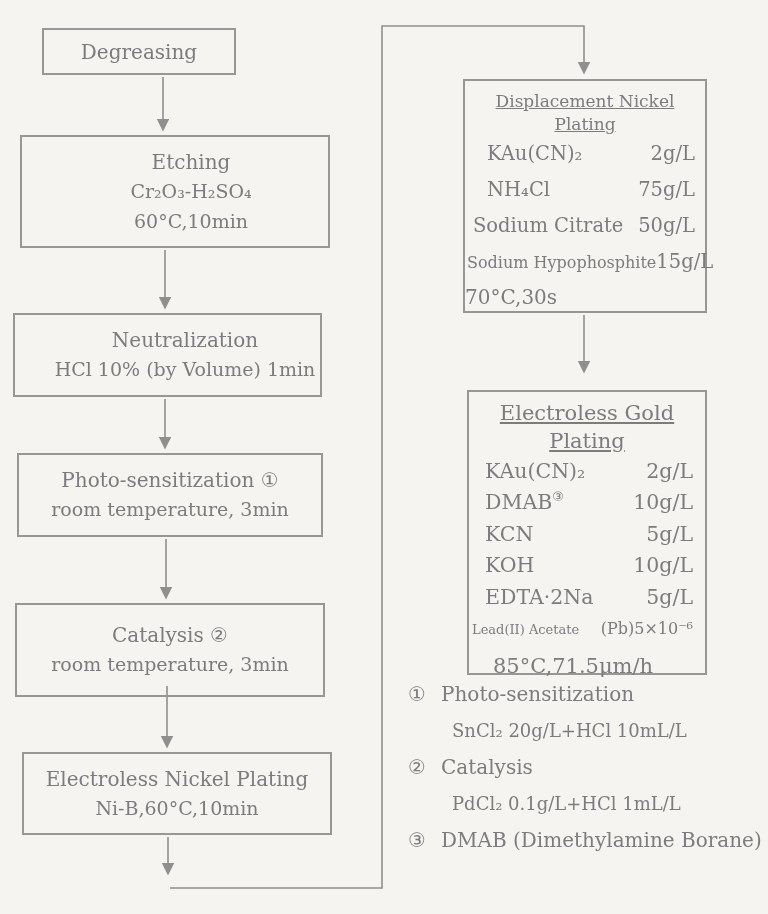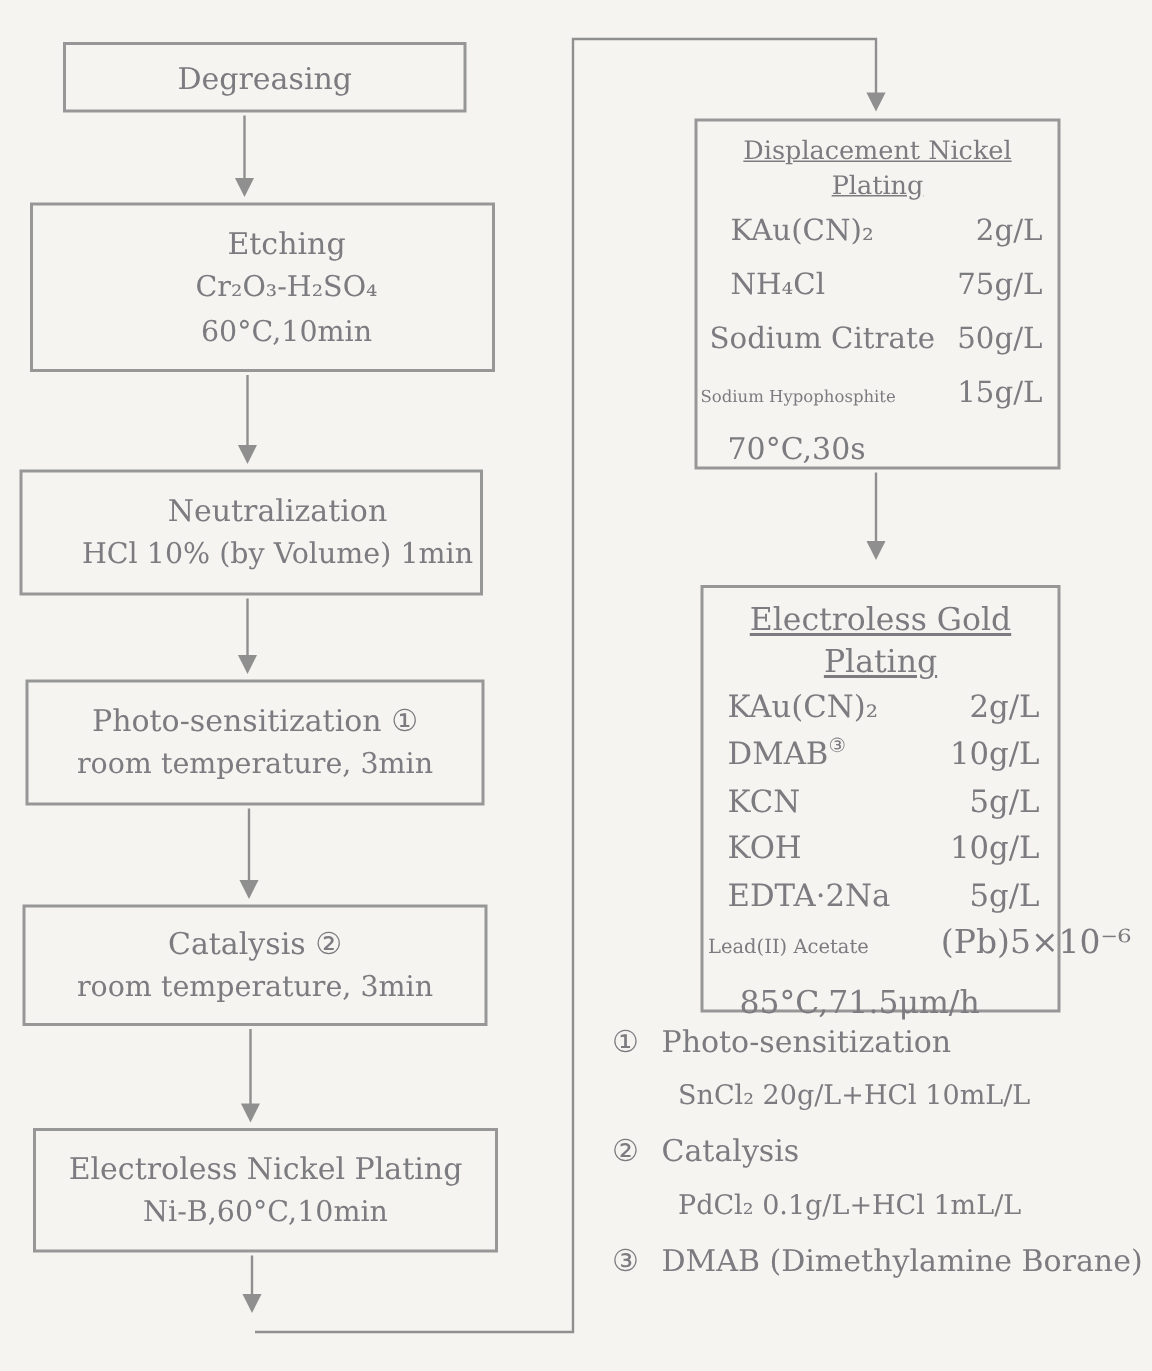--- a/index.html
+++ b/index.html
@@ -24,30 +24,30 @@
   #svg-connectors{position:absolute;left:0;top:0;}
   
   .recipe{justify-content:flex-start;text-align:left;}
   .recipe .rtitle{text-align:center;font-size:17px;line-height:1.35;margin-top:9px;text-decoration:underline;}
   .recipe .row{
     display:flex;justify-content:space-between;align-items:baseline;
     padding:0 10px 0 22px;font-size:19.5px;
   }
   .recipe .row .rname{white-space:nowrap;}
   .recipe .row .rvalue{white-space:nowrap;}
-  .recipe .footer{font-size:20px;padding-left:20px;margin-top:4px;}
+  .recipe .footer{font-size:20px;margin-top:4px;}
   #displacement-box .row{line-height:36px;}
   #displacement-box .row.small-name{padding-left:2px;}
-  #displacement-box .row.small-name .rname{font-size:11px;}
+  #displacement-box .row.small-name .rname{font-size:16px;}
   #displacement-box .row.citrate{padding-left:8px;}
   #gold-box .rtitle{font-size:21px;margin-top:7px;}
   #gold-box .row{line-height:31.5px;padding:0 12px 0 16px;font-size:20.5px;}
   #gold-box .row.small-name{padding-left:3px;}
   #gold-box .row.small-name .rname{font-size:13px;}
-  #gold-box .row.small-name .rvalue{font-size:22px;margin-left:48px;}
+  #gold-box .row.small-name .rvalue{font-size:16px;}
   #gold-box .footer{font-size:21px;padding-left:24px;margin-top:8px;}
   .supmark{font-size:13px;vertical-align:super;line-height:0;}
   
   #notes{position:absolute;left:408px;top:676px;width:356px;}
   .note-line{display:flex;align-items:baseline;line-height:37px;}
   .note-marker{width:33px;font-size:20px;flex:0 0 33px;}
   .note-title{font-size:20px;}
   .note-detail{padding-left:44px;font-size:18px;line-height:36px;}
 </style>
 </head>
@@ -66,41 +66,41 @@
       <line x1="165" y1="250" x2="165" y2="307" marker-end="url(#arrow)"></line>
       <line x1="165" y1="399" x2="165" y2="447" marker-end="url(#arrow)"></line>
       <line x1="166" y1="539" x2="166" y2="597" marker-end="url(#arrow)"></line>
       <line x1="167" y1="686" x2="167" y2="746" marker-end="url(#arrow)"></line>
       <line x1="168" y1="837" x2="168" y2="873" marker-end="url(#arrow)"></line>
       <polyline points="170,888 382,888 382,26 584,26 584,72" marker-end="url(#arrow)"></polyline>
       <line x1="584" y1="315" x2="584" y2="371" marker-end="url(#arrow)"></line>
     </g>
   </svg>
 
-  <div class="box" id="degreasing-box" style="left:42px;top:28px;width:269px;height:47px;">
+  <div class="box" id="degreasing-box" style="left:42px;top:28px;width:194px;height:47px;">
     <div class="title">Degreasing</div>
   </div>
 
   <div class="box" id="etching-box" style="left:20px;top:135px;width:310px;height:113px;padding-left:32px;">
     <div class="title">Etching</div>
     <div class="line">Cr₂O₃-H₂SO₄</div>
     <div class="line">60°C,10min</div>
   </div>
 
   <div class="box" id="neutralization-box" style="left:13px;top:313px;width:309px;height:84px;padding-left:35px;">
     <div class="title">Neutralization</div>
     <div class="line">HCl 10% (by Volume) 1min</div>
   </div>
 
   <div class="box" id="photo-box" style="left:17px;top:453px;width:306px;height:84px;">
     <div class="title">Photo-sensitization ①</div>
     <div class="line">room temperature, 3min</div>
   </div>
 
-  <div class="box" id="catalysis-box" style="left:15px;top:603px;width:310px;height:81px;">
+  <div class="box" id="catalysis-box" style="left:15px;top:603px;width:310px;height:94px;">
     <div class="title">Catalysis ②</div>
     <div class="line">room temperature, 3min</div>
   </div>
 
   <div class="box" id="nickel-box" style="left:22px;top:752px;width:310px;height:83px;">
     <div class="title">Electroless Nickel Plating</div>
     <div class="line">Ni-B,60°C,10min</div>
   </div>
 
   <div class="box recipe" id="displacement-box" style="left:463px;top:79px;width:244px;height:234px;">

